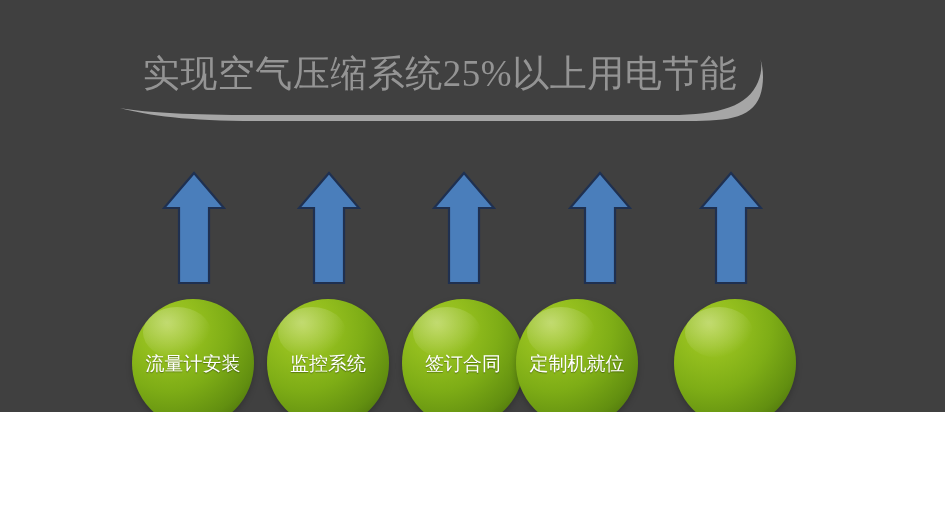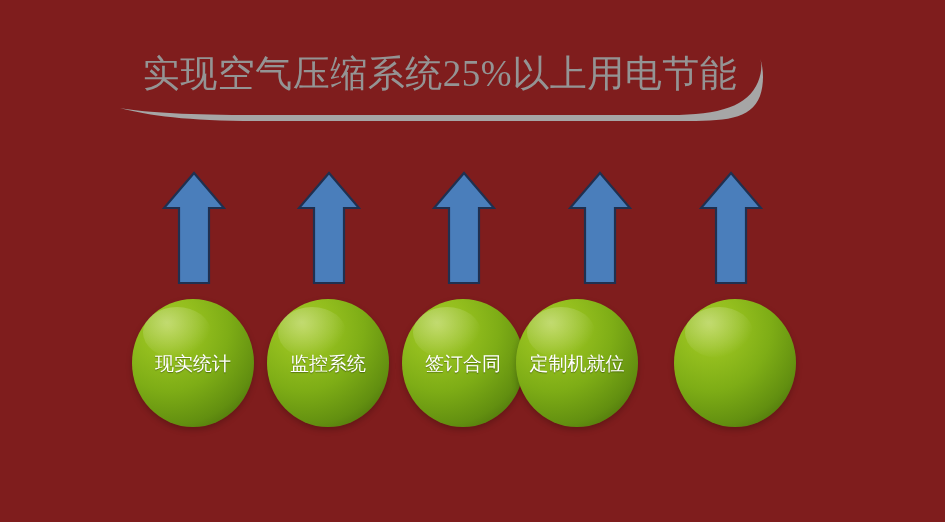--- a/index.html
+++ b/index.html
@@ -3,22 +3,22 @@
 <meta charset="utf-8">
 <style>
   html, body {
     margin: 0;
     padding: 0;
     background: #ffffff;
   }
   #slide {
     position: relative;
     width: 945px;
-    height: 522px;
-    background: #7f1d1d;
+    height: 412px;
+    background: #404040;
     overflow: hidden;
     font-family: "Liberation Serif", "DejaVu Serif", serif;
   }
 
   
   #title-banner {
     position: absolute;
     left: 110px;
     top: 34px;
     width: 690px;
@@ -149,21 +149,21 @@
     </svg>
   </div>
   <div class="arrow" style="left:699px">
     <svg viewBox="0 0 64 114" xmlns="http://www.w3.org/2000/svg" aria-hidden="true">
       <polygon points="32,2 62,37 47,37 47,112 17,112 17,37 2,37" fill="#4a7ebb" stroke="#1f3050" stroke-width="2.2" stroke-linejoin="miter"></polygon>
     </svg>
   </div>
 
   <div class="node" style="left:132px">
     <div class="node-shape"></div>
-    <div class="node-label">现实统计</div>
+    <div class="node-label">流量计安装</div>
   </div>
 
   <div class="node" style="left:267px">
     <div class="node-shape"></div>
     <div class="node-label">监控系统</div>
   </div>
 
   <div class="node" style="left:402px">
     <div class="node-shape"></div>
     <div class="node-label">签订合同</div>

